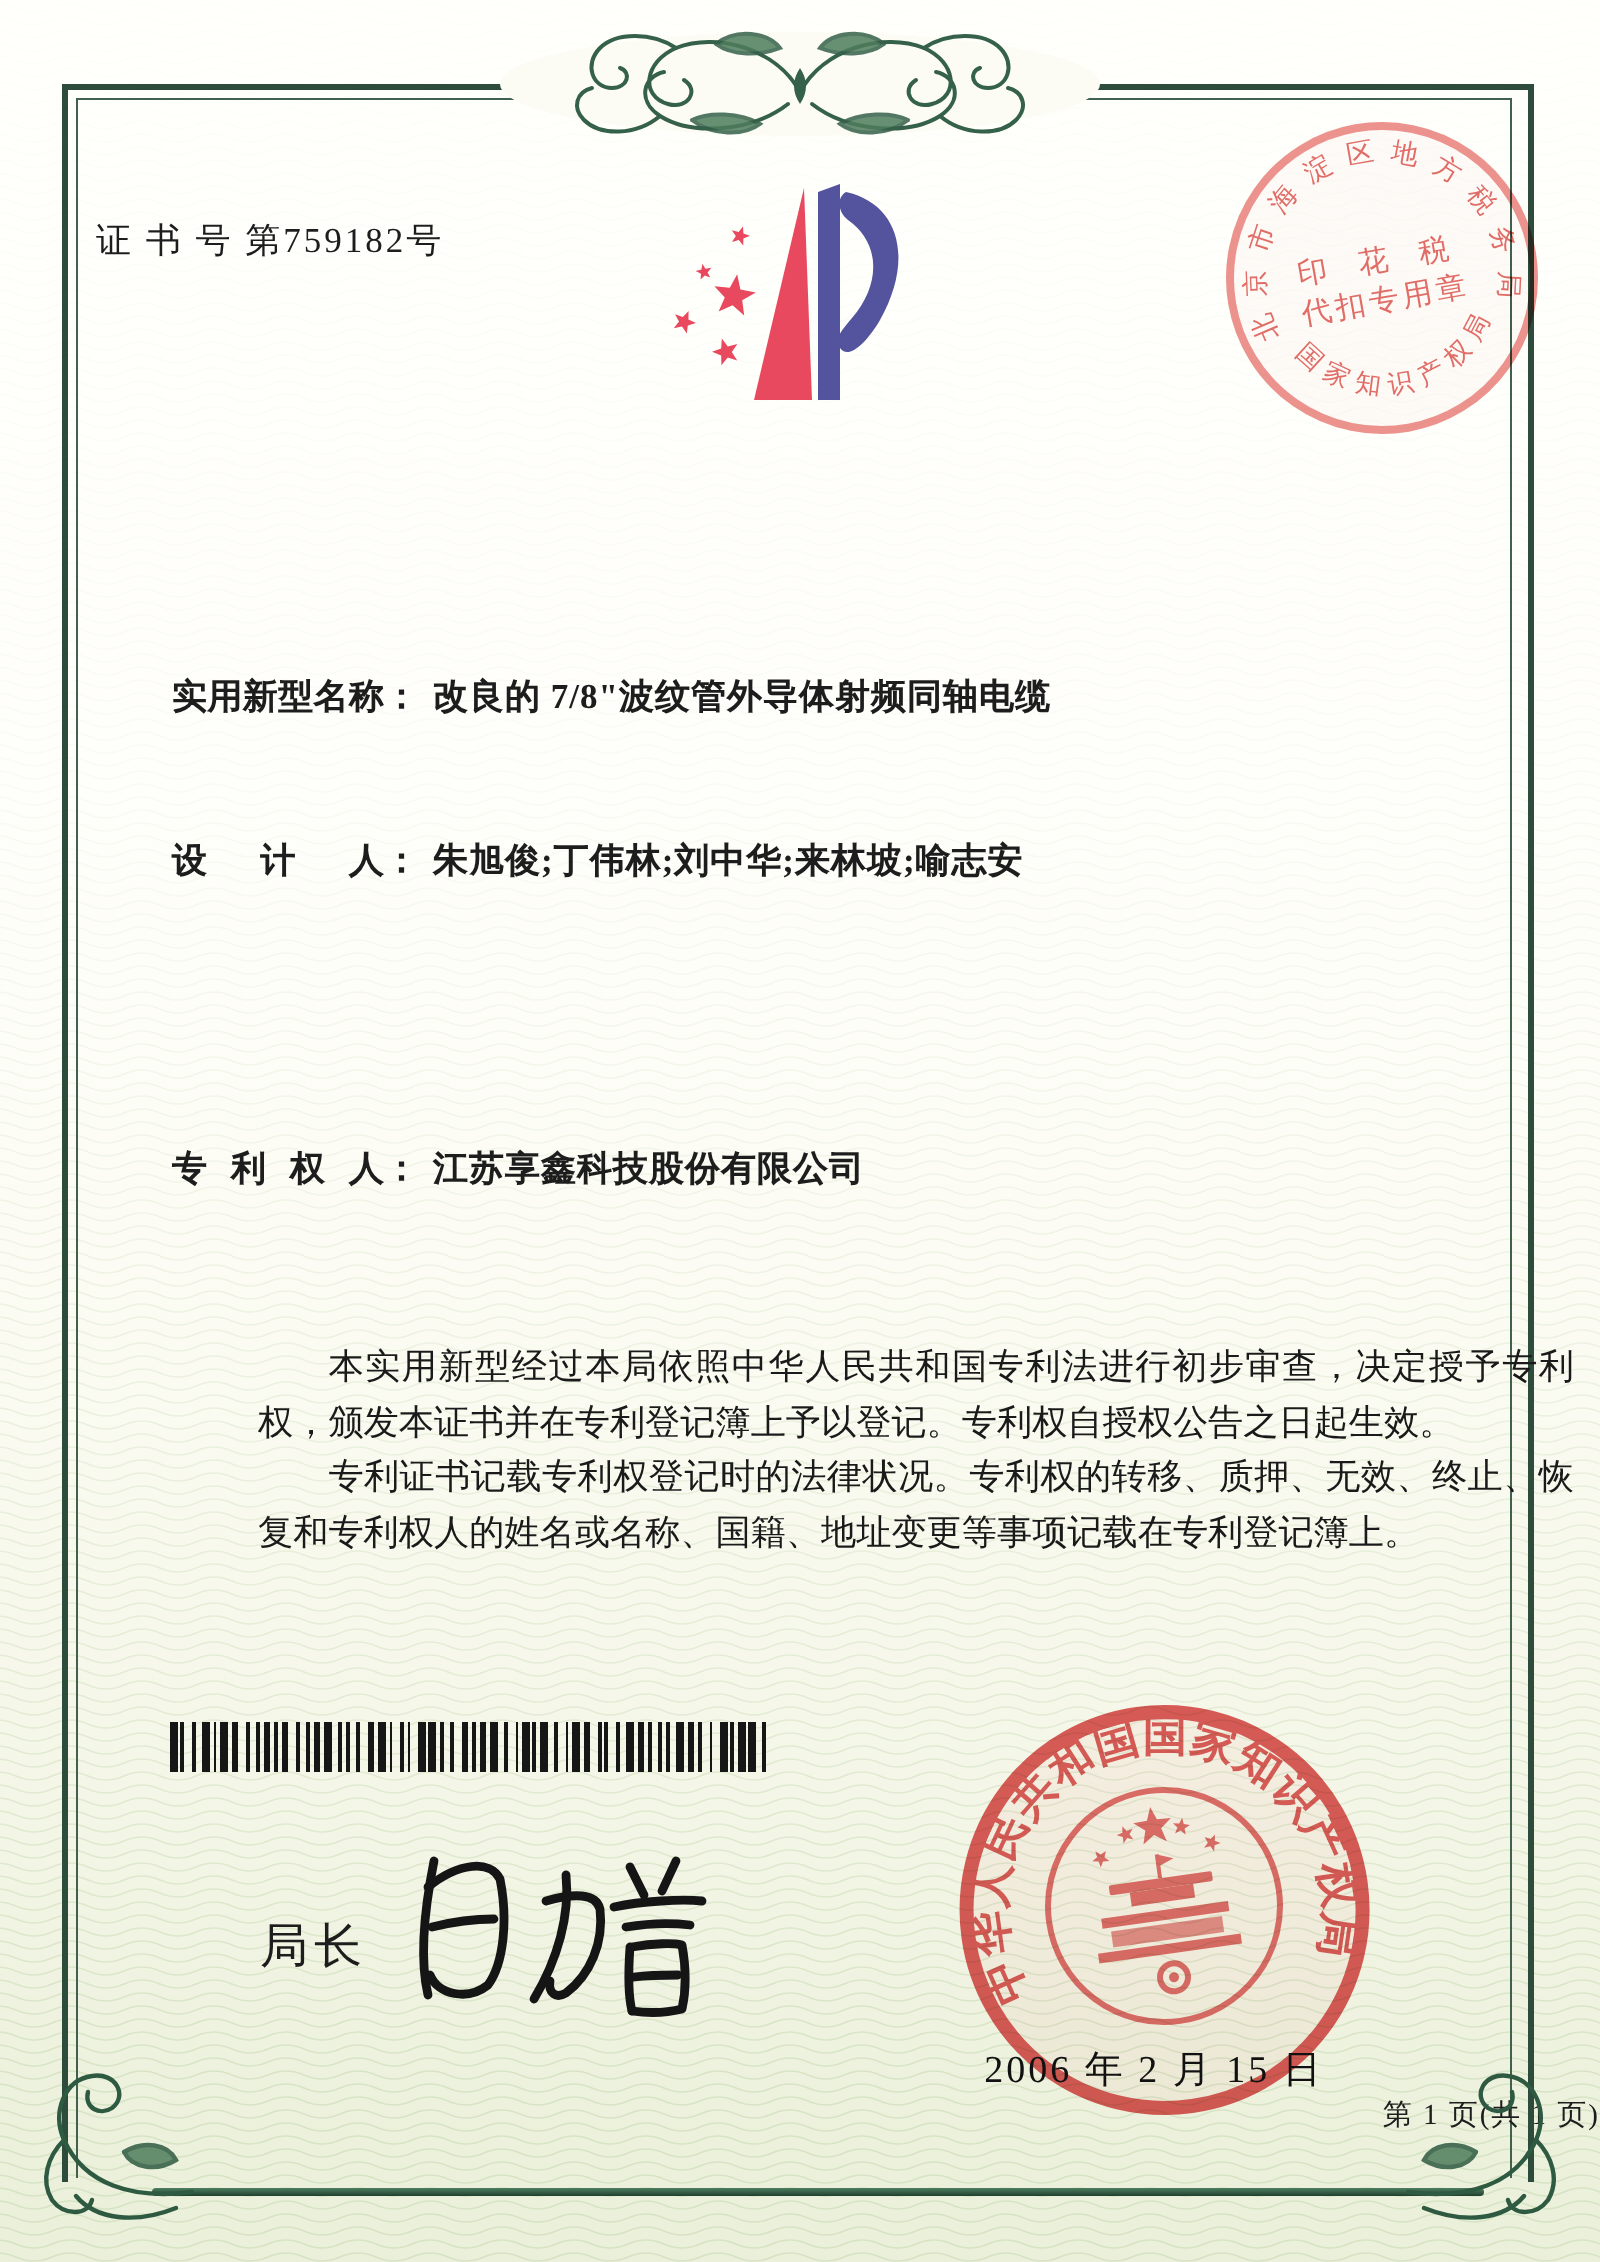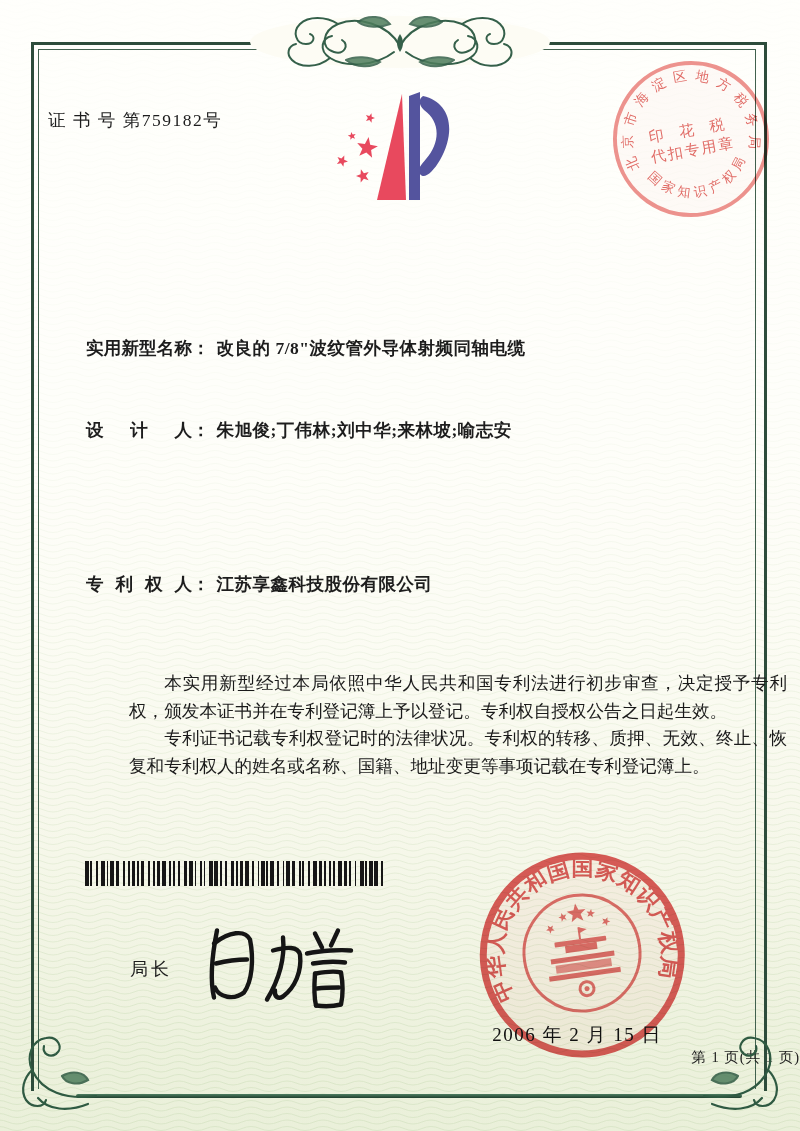--- a/index.html
+++ b/index.html
@@ -26,21 +26,21 @@
     font-size:46px;font-weight:bold;letter-spacing:9px;color:#222;}
   .field-row{position:absolute;left:86px;z-index:2;font-size:17.5px;font-weight:600;white-space:nowrap;}
   .flabel{display:inline-block;width:106px;text-align:justify;text-align-last:justify;}
   .fcolon{display:inline-block;margin-right:7px;}
   .fvalue{letter-spacing:.5px;}
   .body-text{position:absolute;left:85px;top:670px;width:658px;z-index:2;
     font-size:17.6px;line-height:27.6px;text-align:justify;color:#1a1a1a;margin-left:44px;}
   .body-text p{margin:0;text-indent:2em;}
   .barcode{position:absolute;left:85px;top:861px;width:400px;height:25px;z-index:2;
     font-size:0;white-space:nowrap;overflow:hidden;}
-  .sig-label{position:absolute;left:130px;top:957px;z-index:2;font-size:18px;letter-spacing:3px;}
+  .sig-label{position:absolute;left:130px;top:957px;z-index:2;font-size:24px;letter-spacing:3px;}
   .signature{position:absolute;left:195px;top:914px;width:185px;height:108px;z-index:2;}
   .seal{position:absolute;left:468px;top:843px;width:228px;height:224px;z-index:5;
     mix-blend-mode:multiply;opacity:.93;}
   .issue-date{position:absolute;left:472px;top:1022px;width:210px;z-index:6;text-align:center;
     font-size:19px;letter-spacing:1.5px;color:#111;}
   .page-footer{position:absolute;left:0;right:0;top:1048px;z-index:2;text-align:right;
     font-size:14.5px;letter-spacing:1px;}
   .stamp-text{fill:#df605c;font-family:"Liberation Serif","DejaVu Serif",serif;}
   .seal-text{fill:#dc5050;font-family:"Liberation Serif","DejaVu Serif",serif;font-weight:bold;}
 </style>

